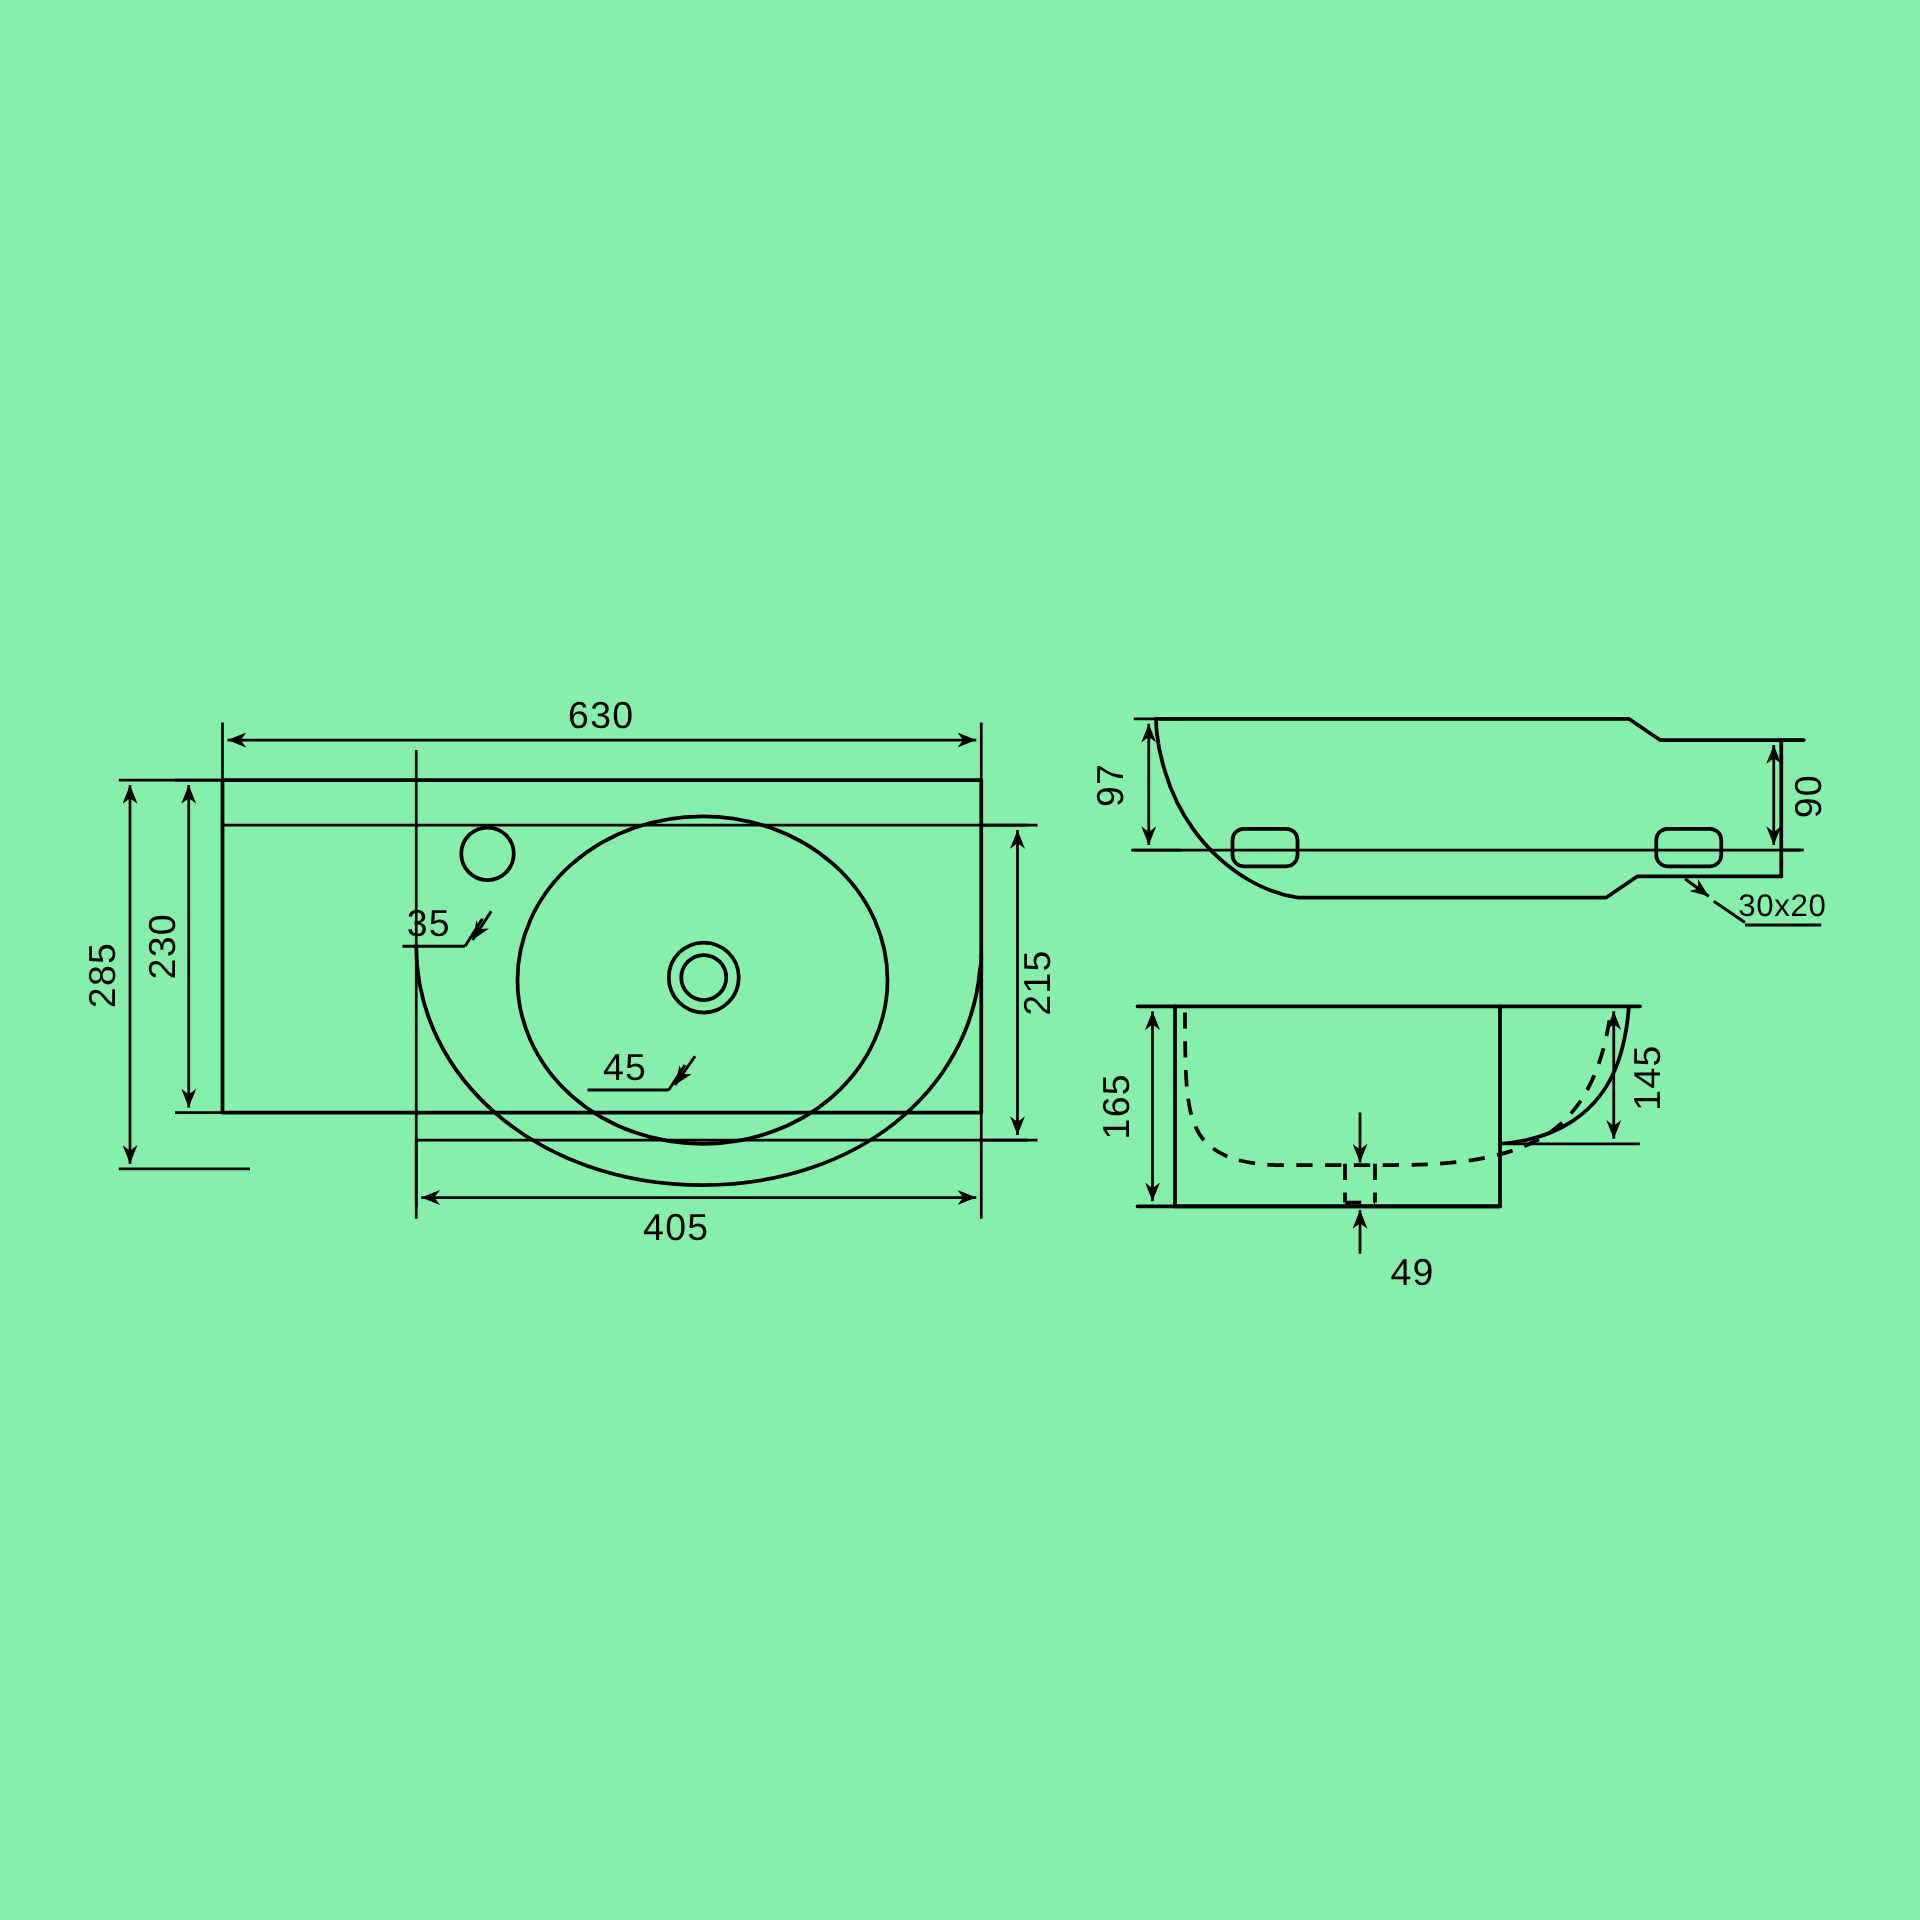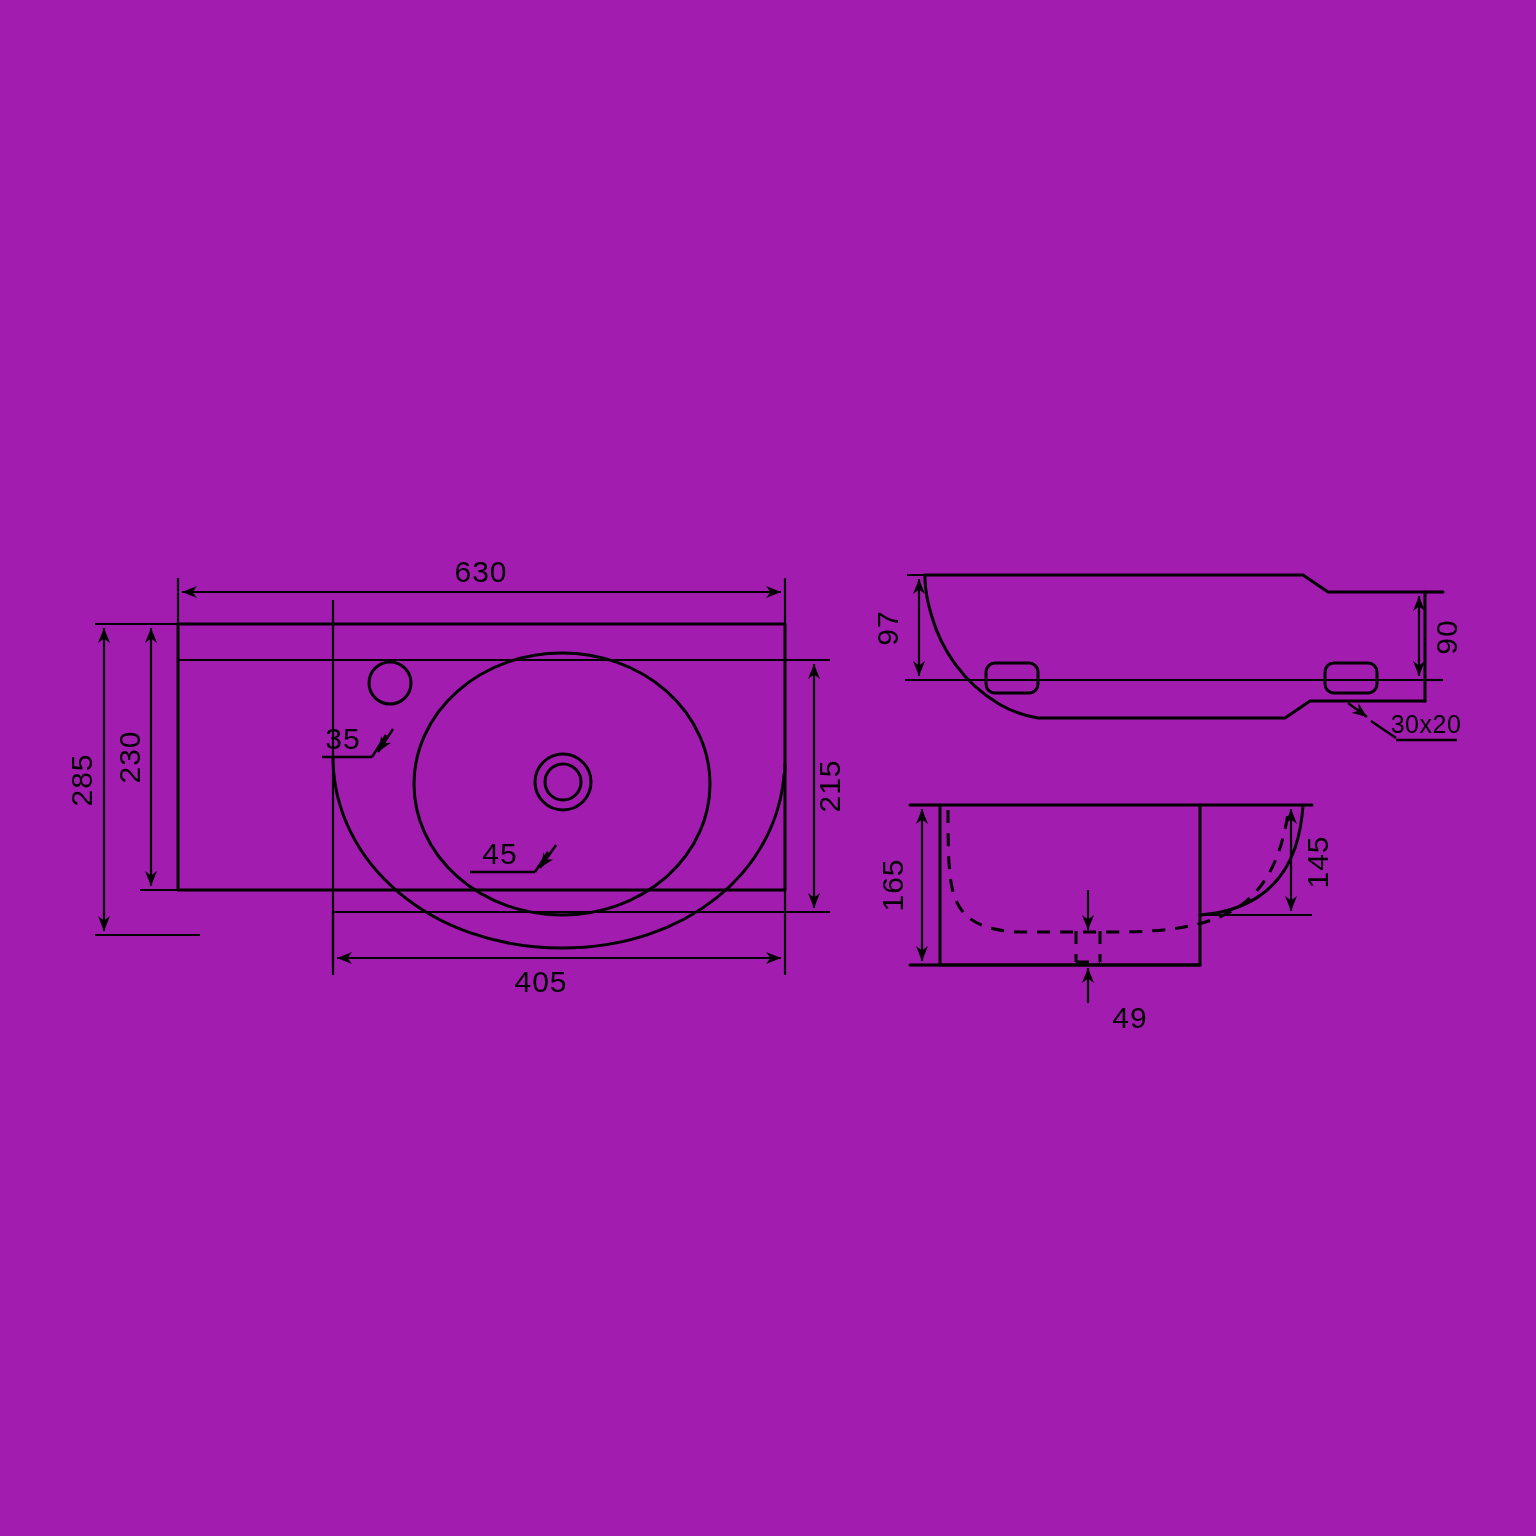--- a/index.html
+++ b/index.html
@@ -10,21 +10,21 @@
   body {
     width: 1536px;
     height: 1536px;
     font-family: "Liberation Sans", sans-serif;
     overflow: hidden;
   }
   #drawing-root {
     position: relative;
     width: 1536px;
     height: 1536px;
-    background: #a21caf;
+    background: #86efac;
   }
   svg.cad {
     position: absolute;
     top: 0;
     left: 0;
     width: 1536px;
     height: 1536px;
     display: block;
   }
   .ln-thin {

